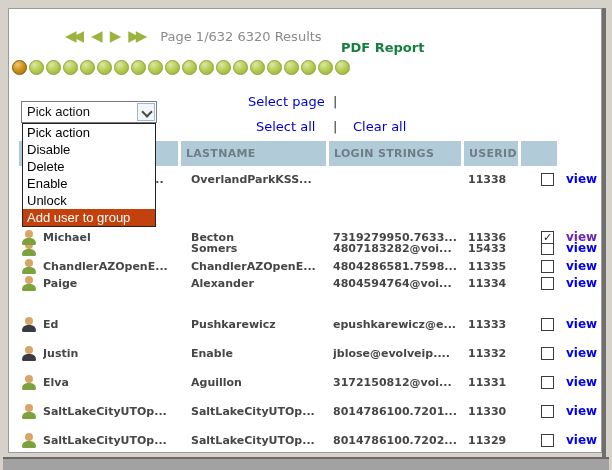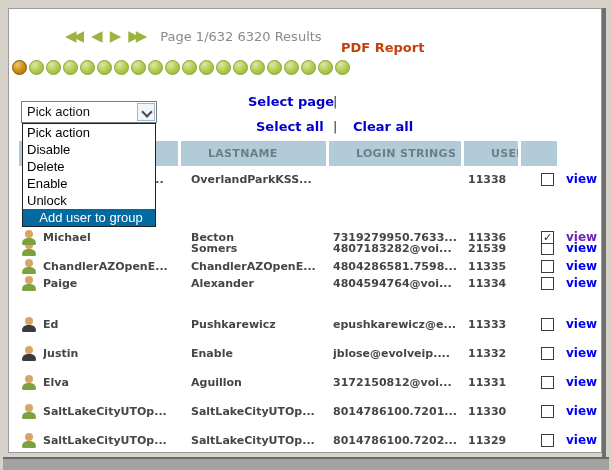--- a/index.html
+++ b/index.html
@@ -12,21 +12,21 @@
   .right-edge{position:absolute;left:602px;top:8px;width:4px;height:462px;background:#6f6f6f;}
   .bottom-edge{position:absolute;left:3px;top:457px;width:606px;height:11px;background:#a2a2a2;
                border-top:2px solid #686868;}
 
   
   .pager-row{position:absolute;left:56px;top:18px;display:flex;align-items:center;gap:7px;}
   .pager-btn{color:#9cb43f;font-weight:bold;font-size:15px;cursor:pointer;line-height:18px;}
   .pager-dbl{letter-spacing:-4px;padding-right:4px;}
   .pager-status{color:#8a8a8a;font-size:13px;margin-left:6px;white-space:nowrap;}
 
-  .pdf-link{position:absolute;left:332px;top:31px;font-size:13px;font-weight:bold;color:#c2410c;cursor:pointer;text-align:center;}
+  .pdf-link{position:absolute;left:332px;top:31px;font-size:13px;font-weight:bold;color:#15803d;cursor:pointer;text-align:center;}
 
   
   .beads{position:absolute;left:3px;top:51px;display:flex;gap:2px;}
   .bead{width:13px;height:13px;border-radius:50%;
         background:radial-gradient(circle at 35% 28%, #dce8a4, #b4cc52 50%, #93ad35 100%);
         border:1px solid #8aa130;}
   .bead-active{background:radial-gradient(circle at 35% 28%, #efc76d, #cb8f15 50%, #a4700a 100%);
         border:1px solid #7d5606;}
 
   
@@ -34,29 +34,29 @@
         border:1px solid #7b7b7b;font-family:"Liberation Sans",sans-serif;font-size:13px;color:#111;
         line-height:20px;padding-left:5px;box-sizing:content-box;z-index:55;cursor:pointer;}
   .select-arrow{position:absolute;right:1px;top:1px;width:18px;height:18px;background:#f2f6fa;
         border:1px solid #9db8d2;box-sizing:border-box;}
   .select-arrow::after{content:"";position:absolute;left:5px;top:4px;width:6px;height:6px;
         border-right:2px solid #4a4a4a;border-bottom:2px solid #4a4a4a;transform:rotate(45deg);}
   .dropdown-list{position:absolute;left:13px;top:114px;width:132px;background:#fff;
         border:1px solid #222;z-index:60;font-family:"Liberation Sans",sans-serif;}
   .dd-item{height:17px;line-height:17px;font-size:13px;color:#000;padding-left:4px;
         white-space:nowrap;overflow:hidden;cursor:pointer;}
-  .dd-item-selected{background:#0369a1;color:#fff;text-align:center;}
-
-  
-  .sel-link{position:absolute;font-size:13px;font-weight:bold;color:#0000cc;cursor:pointer;white-space:nowrap;}
+  .dd-item-selected{background:#c2410c;color:#fff;}
+
+  
+  .sel-link{position:absolute;font-size:13px;font-weight:normal;color:#0000cc;cursor:pointer;white-space:nowrap;}
   .sel-pipe{position:absolute;font-size:13px;color:#333;}
 
   
   .hcell{position:absolute;top:132px;height:25px;background:#b2cbd8;color:#6f7d87;
-         font-size:11px;font-weight:bold;line-height:25px;padding-left:27px;letter-spacing:0.3px;
+         font-size:11px;font-weight:bold;line-height:25px;padding-left:5px;letter-spacing:0.3px;
          box-sizing:border-box;white-space:nowrap;overflow:hidden;}
   .hc-icon{left:10px;width:21px;}
   .hc-first{left:33px;width:136px;}
   .hc-last{left:172px;width:145px;}
   .hc-login{left:320px;width:132px;}
   .hc-user{left:455px;width:54px;}
   .hc-check{left:512px;width:36px;}
 
   
   .row{position:absolute;left:0;width:592px;height:29px;}
@@ -152,21 +152,21 @@
           <span class="cell c-last">OverlandParkKSS...</span>
           <span class="cell c-uid">11338</span>
           <span class="checkbox"></span>
           <span class="view-link">view</span>
         </div>
         <div class="row" style="top: 185px; margin-top: 40px;">
           <span class="avatar avatar-green"></span>
           <span class="cell c-first"></span>
           <span class="cell c-last">Somers</span>
           <span class="cell c-login">4807183282@voi...</span>
-          <span class="cell c-uid">21539</span>
+          <span class="cell c-uid">15433</span>
           <span class="checkbox"></span>
           <span class="view-link">view</span>
         </div>
         <div class="row" style="top: 214px;">
           <span class="avatar avatar-green"></span>
           <span class="cell c-first">Michael</span>
           <span class="cell c-last">Becton</span>
           <span class="cell c-login">7319279950.7633...</span>
           <span class="cell c-uid">11336</span>
           <span class="checkbox checked"></span>

